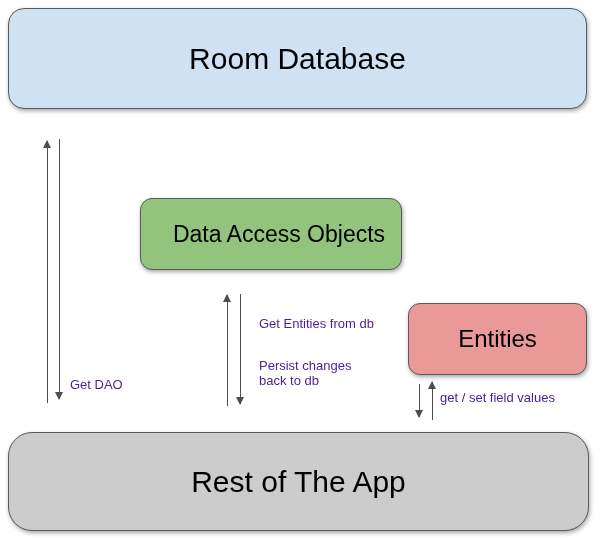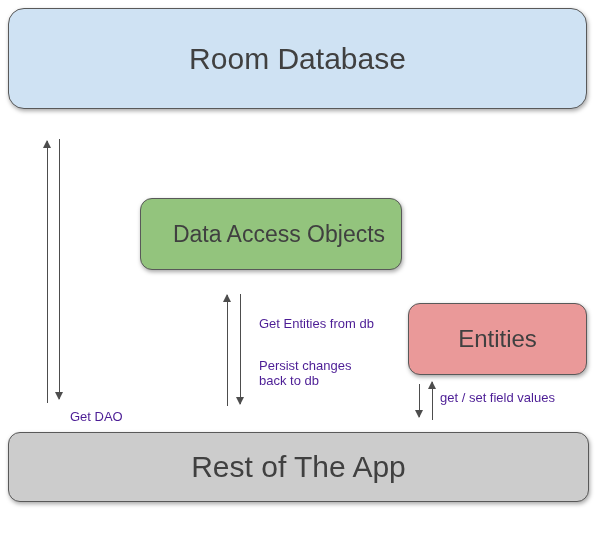--- a/index.html
+++ b/index.html
@@ -15,39 +15,39 @@
     font-family: "Liberation Sans", sans-serif;
     overflow: hidden;
   }
   .node {
     position: absolute;
     box-sizing: border-box;
     border: 1.6px solid #595959;
     display: flex;
     align-items: center;
     justify-content: center;
-    color: #404040;
+    color: #000000;
     box-shadow: 1px 2px 4px rgba(0,0,0,0.35);
     text-align: center;
   }
   #node-room-database {
     left: 8px; top: 8px; width: 579px; height: 101px;
     border-radius: 16px; font-size: 30px;
   }
   #node-dao {
     left: 140px; top: 198px; width: 262px; height: 72px;
     border-radius: 12px; font-size: 23px; padding-left: 16px;
   }
   #node-entities {
     left: 408px; top: 303px; width: 179px; height: 72px;
     border-radius: 12px; font-size: 24px;
   }
   #node-rest {
-    left: 8px; top: 432px; width: 581px; height: 70px;
-    border-radius: 12px; font-size: 30px;
+    left: 8px; top: 432px; width: 581px; height: 99px;
+    border-radius: 24px; font-size: 30px;
   }
   .vline {
     position: absolute;
     width: 1.5px;
     background: #4d4d4d;
   }
   .vline.head-up::before {
     content: "";
     position: absolute;
     top: -1px; left: 50%;
@@ -73,21 +73,21 @@
   #arrow-ent-down  { left: 239.5px; top: 294px; height: 110px; }
   #arrow-fld-down  { left: 418.5px; top: 384px; height: 33px;  }
   #arrow-fld-up    { left: 431.5px; top: 382px; height: 38px;  }
   .edge-label {
     position: absolute;
     font-size: 13px;
     color: #4c1d95;
     line-height: 1.18;
     white-space: nowrap;
   }
-  #label-get-dao      { left: 70px;  top: 377px; margin-top: 32px; }
+  #label-get-dao      { left: 70px;  top: 377px; }
   #label-get-entities { left: 259px; top: 316px; }
   #label-persist      { left: 259px; top: 358px; width: 120px; white-space: normal; }
   #label-get-set      { left: 440px; top: 390px; }
 </style>
 </head>
 <body>
 
 <div id="canvas">
 
   <div class="node" id="node-room-database" style="background: rgb(207, 226, 243);">

